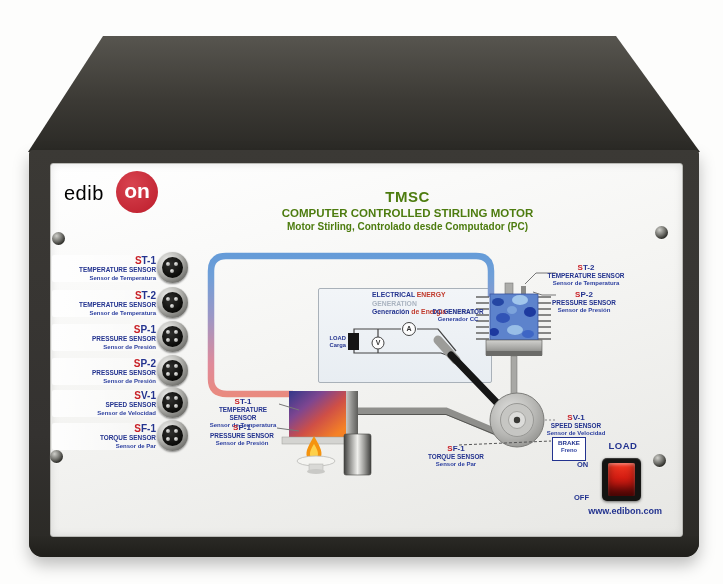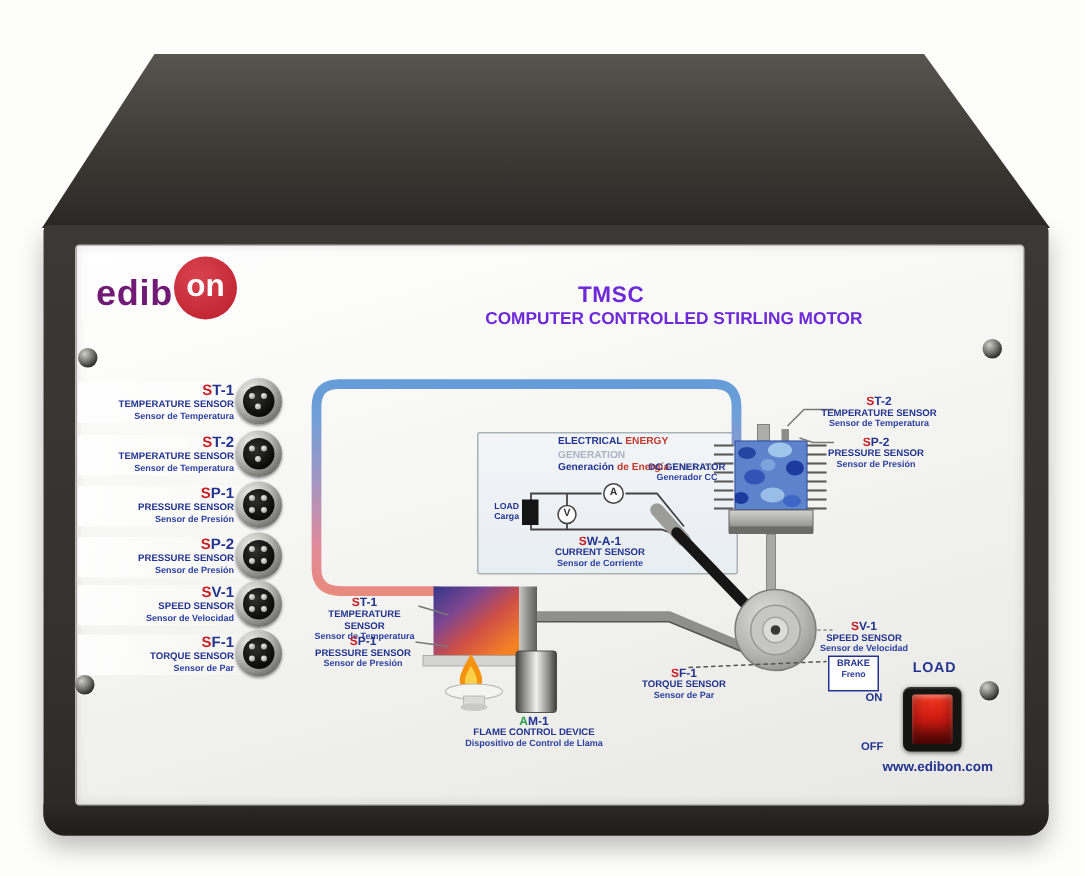--- a/index.html
+++ b/index.html
@@ -18,30 +18,30 @@
     background:linear-gradient(180deg,#2b2a26,#1f1e1a);border-radius:0 0 14px 14px;}
   .panel{position:absolute;left:50px;top:163px;width:631px;height:372px;
     background:linear-gradient(165deg,#ffffff 0%,#f5f5f3 45%,#e7e7e4 100%);
     border:1px solid #b9b9b5;border-radius:3px;
     box-shadow:inset 0 0 8px rgba(0,0,0,0.10);}
   .screw{position:absolute;width:13px;height:13px;border-radius:50%;
     background:radial-gradient(circle at 35% 30%, #cfcfca, #70706b 45%, #1d1d19 80%);
     box-shadow:0 1px 1px rgba(255,255,255,0.4);}
 
   
-  .logo-text{position:absolute;left:64px;top:182px;font-size:24px;font-weight:bold;
-    color:#701a75;letter-spacing:0.5px;}
+  .logo-text{position:absolute;left:64px;top:182px;font-size:20px;font-weight:normal;
+    color:#000000;letter-spacing:0.5px;}
   .logo-circle{position:absolute;left:116px;top:171px;width:42px;height:42px;border-radius:50%;
     background:radial-gradient(circle at 38% 32%, #d8434f, #c32634 75%);
     color:#ffffff;font-size:21px;font-weight:bold;text-align:center;line-height:40px;}
 
   
-  .title-block{position:absolute;left:240px;top:188px;width:335px;text-align:center;color:#6d28d9;}
+  .title-block{position:absolute;left:240px;top:188px;width:335px;text-align:center;color:#4d7c0f;}
   .title-model{font-size:15px;font-weight:bold;letter-spacing:0.5px;}
-  .title-en{font-size:11.5px;font-weight:bold;margin-top:2px;text-align:right;}
+  .title-en{font-size:11.5px;font-weight:bold;margin-top:2px;}
   .title-es{font-size:10px;font-weight:bold;margin-top:2px;}
 
   
   .backing{position:absolute;left:52px;width:114px;height:27px;border-radius:2px;
     background:linear-gradient(90deg,rgba(255,255,255,0.9),rgba(255,255,255,0.15));}
   .lrow{position:absolute;left:50px;width:106px;text-align:right;color:#23338f;}
   .lcode{font-size:10px;font-weight:bold;line-height:11px;}
   .len{font-size:6.4px;font-weight:bold;line-height:8px;color:#23338f;}
   .les{font-size:6px;font-weight:bold;line-height:8px;color:#2e41a0;}
   .pre{color:#c82026;}
@@ -101,20 +101,21 @@
   <div class="screw" style="left:50px;top:450px;"></div>
   <div class="screw" style="left:655px;top:226px;"></div>
   <div class="screw" style="left:653px;top:454px;"></div>
 
   <div class="logo-text">edib</div>
   <div class="logo-circle">on</div>
 
   <div class="title-block">
     <div class="title-model">TMSC</div>
     <div class="title-en">COMPUTER CONTROLLED STIRLING MOTOR</div>
+    <div class="title-es">Motor Stirling, Controlado desde Computador (PC)</div>
   </div>
 
   <div class="backing" style="top:255px;"></div>
   <div class="backing" style="top:290px;"></div>
   <div class="backing" style="top:324px;"></div>
   <div class="backing" style="top:358px;"></div>
   <div class="backing" style="top:390px;"></div>
   <div class="backing" style="top:423px;"></div>
 
   <div class="lrow" style="top:255px;">
@@ -325,25 +326,20 @@
   </div>
 
   <div class="dlbl" style="left:426px;top:308px;width:64px;">
     <div class="den">DC GENERATOR</div>
     <div class="des">Generador CC</div>
   </div>
 
   <div class="meter-letter" style="left:404px;top:325px;">A</div>
   <div class="meter-letter" style="left:373px;top:339px;">V</div>
 
-  <div class="dlbl" style="left:350px;top:356px;width:100px;">
-    <div class="dcode"><span class="pre">S</span><span>W-A-1</span></div>
-    <div class="den">CURRENT SENSOR</div>
-    <div class="des">Sensor de Corriente</div>
-  </div>
 
   <div class="dlbl" style="left:532px;top:263px;width:108px;">
     <div class="dcode"><span class="pre">S</span><span>T-2</span></div>
     <div class="den">TEMPERATURE SENSOR</div>
     <div class="des">Sensor de Temperatura</div>
   </div>
   <div class="dlbl" style="left:530px;top:290px;width:108px;">
     <div class="dcode"><span class="pre">S</span><span>P-2</span></div>
     <div class="den">PRESSURE SENSOR</div>
     <div class="des">Sensor de Presión</div>
@@ -360,25 +356,20 @@
   </div>
   <div class="dlbl" style="left:533px;top:413px;width:86px;">
     <div class="dcode"><span class="pre">S</span><span>V-1</span></div>
     <div class="den">SPEED SENSOR</div>
     <div class="des">Sensor de Velocidad</div>
   </div>
   <div class="dlbl" style="left:419px;top:444px;width:74px;">
     <div class="dcode"><span class="pre">S</span><span>F-1</span></div>
     <div class="den">TORQUE SENSOR</div>
     <div class="des">Sensor de Par</div>
-  </div>
-  <div class="dlbl" style="left:287px;top:476px;width:138px;">
-    <div class="dcode"><span class="preg">A</span><span>M-1</span></div>
-    <div class="den">FLAME CONTROL DEVICE</div>
-    <div class="des">Dispositivo de Control de Llama</div>
   </div>
 
   <div class="brake-box">
     <div class="brake-en">BRAKE</div>
     <div class="brake-es">Freno</div>
   </div>
 
   <div class="power-label">LOAD</div>
   <div class="on-label">ON</div>
   <div class="off-label">OFF</div>

